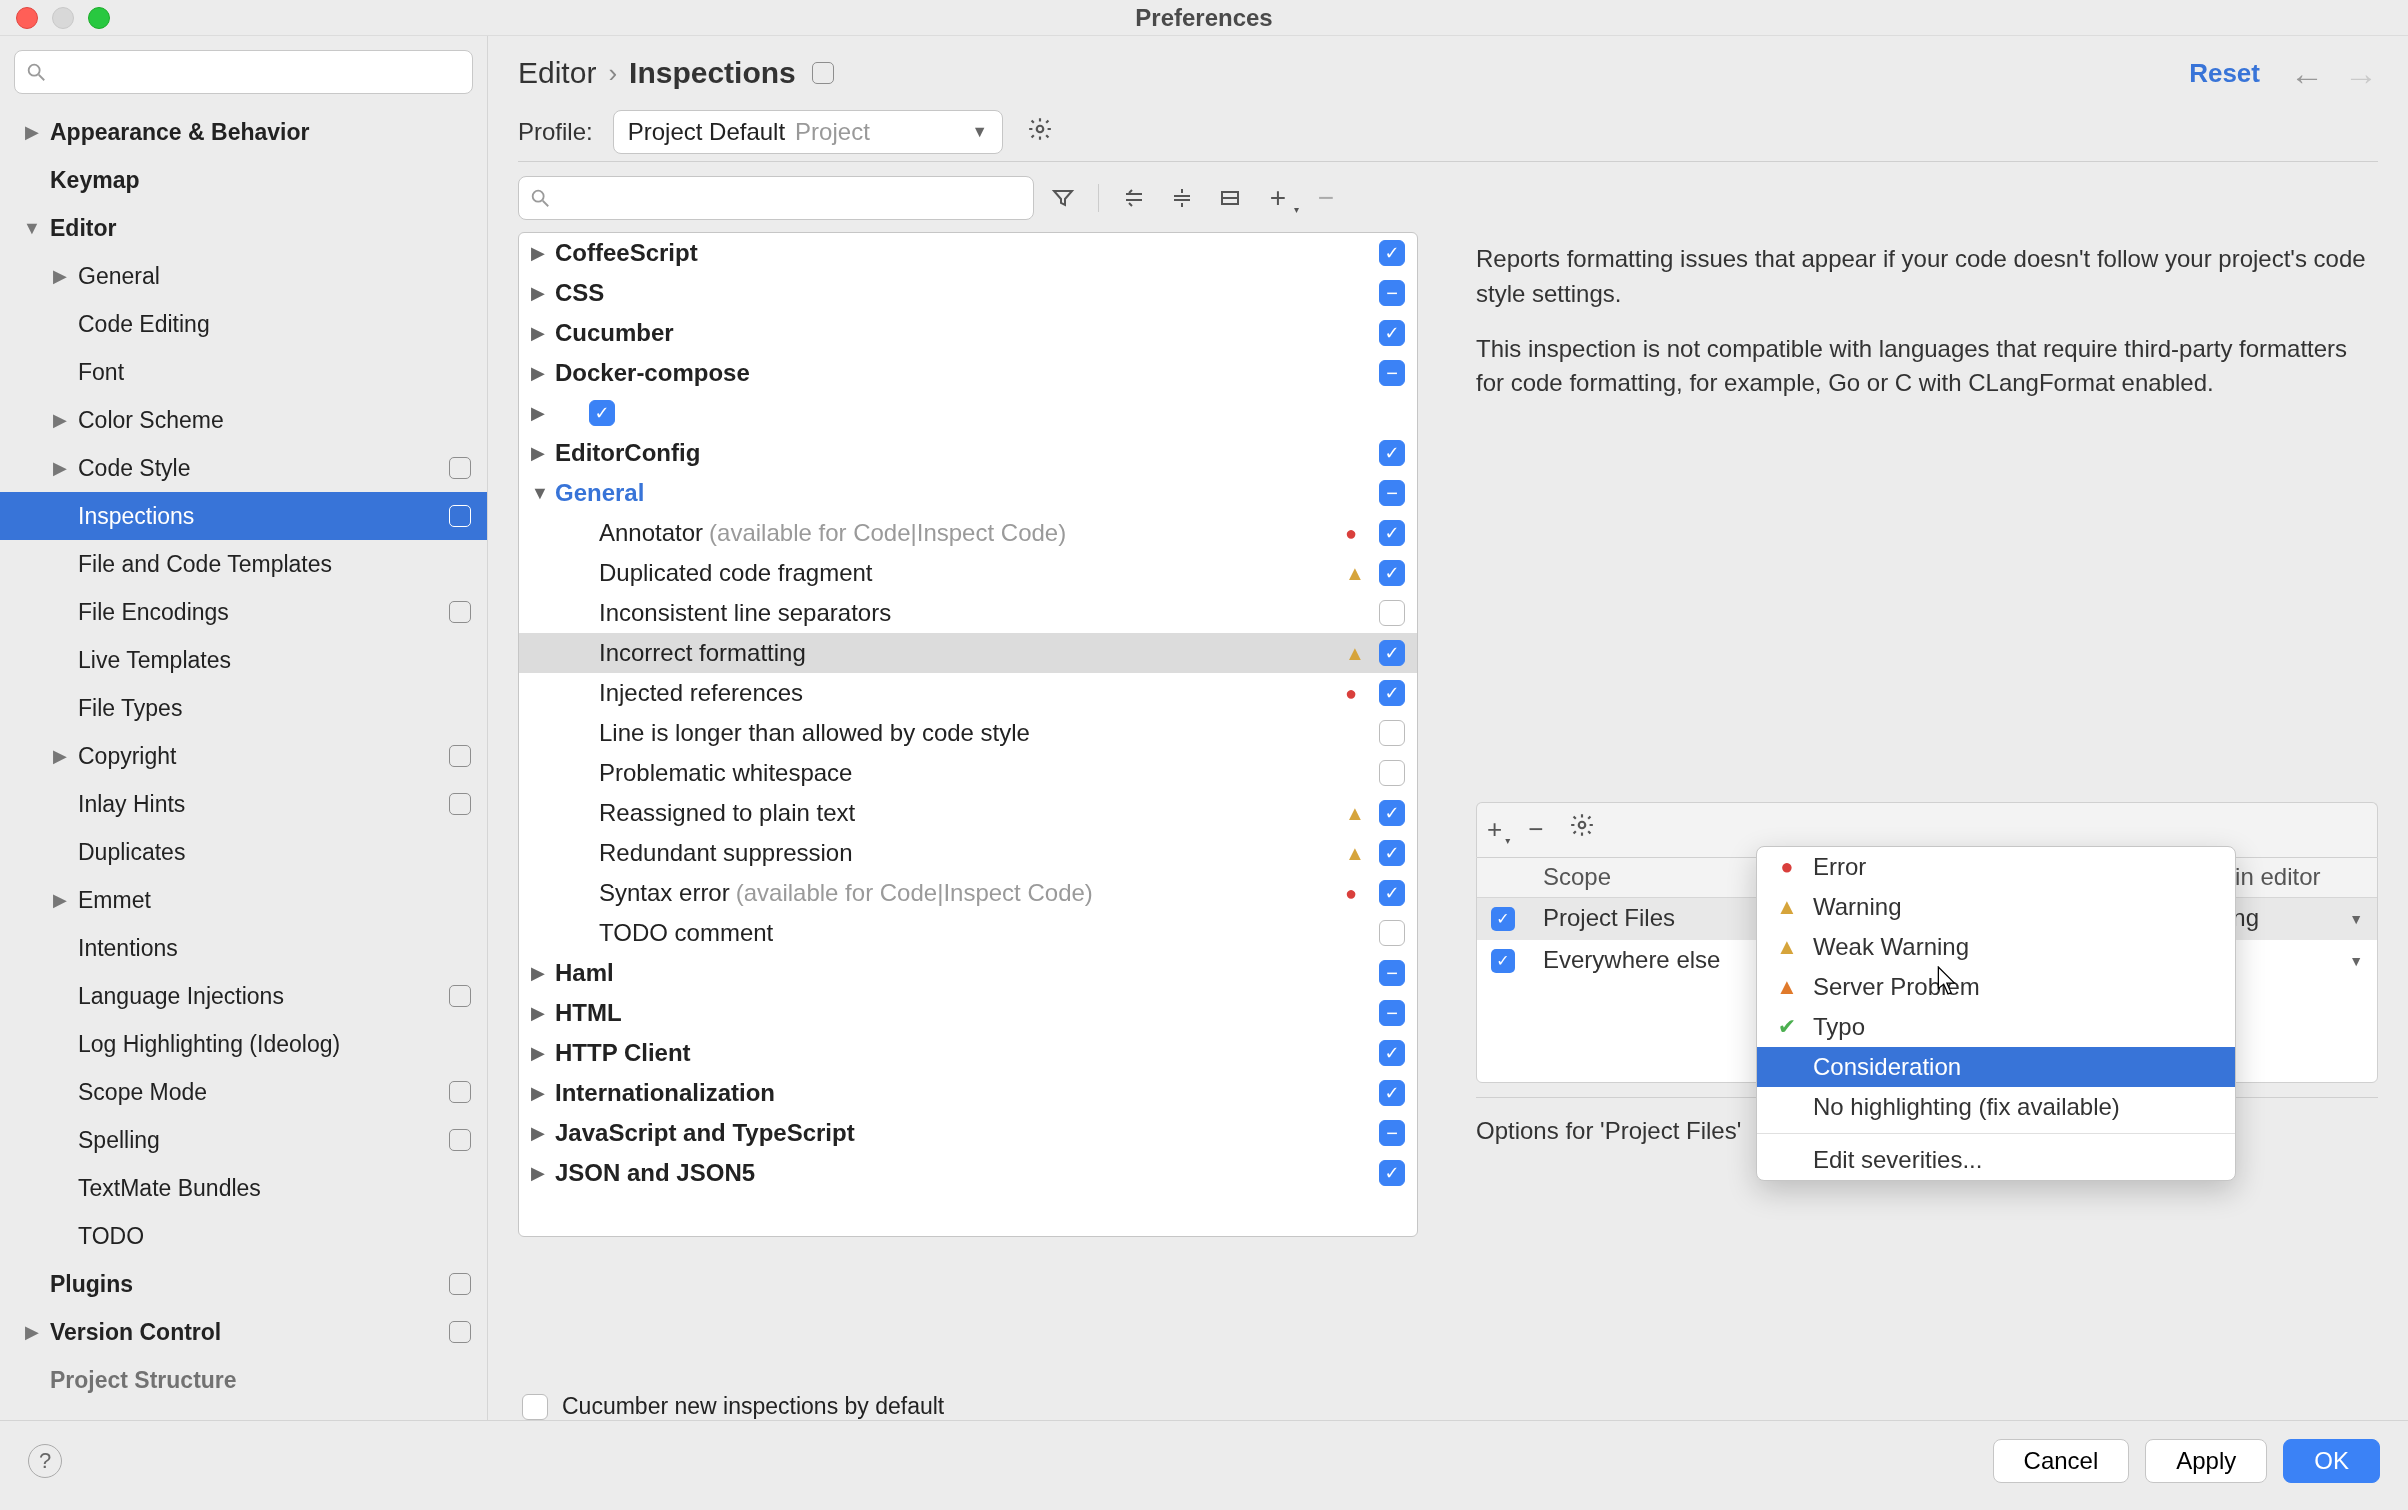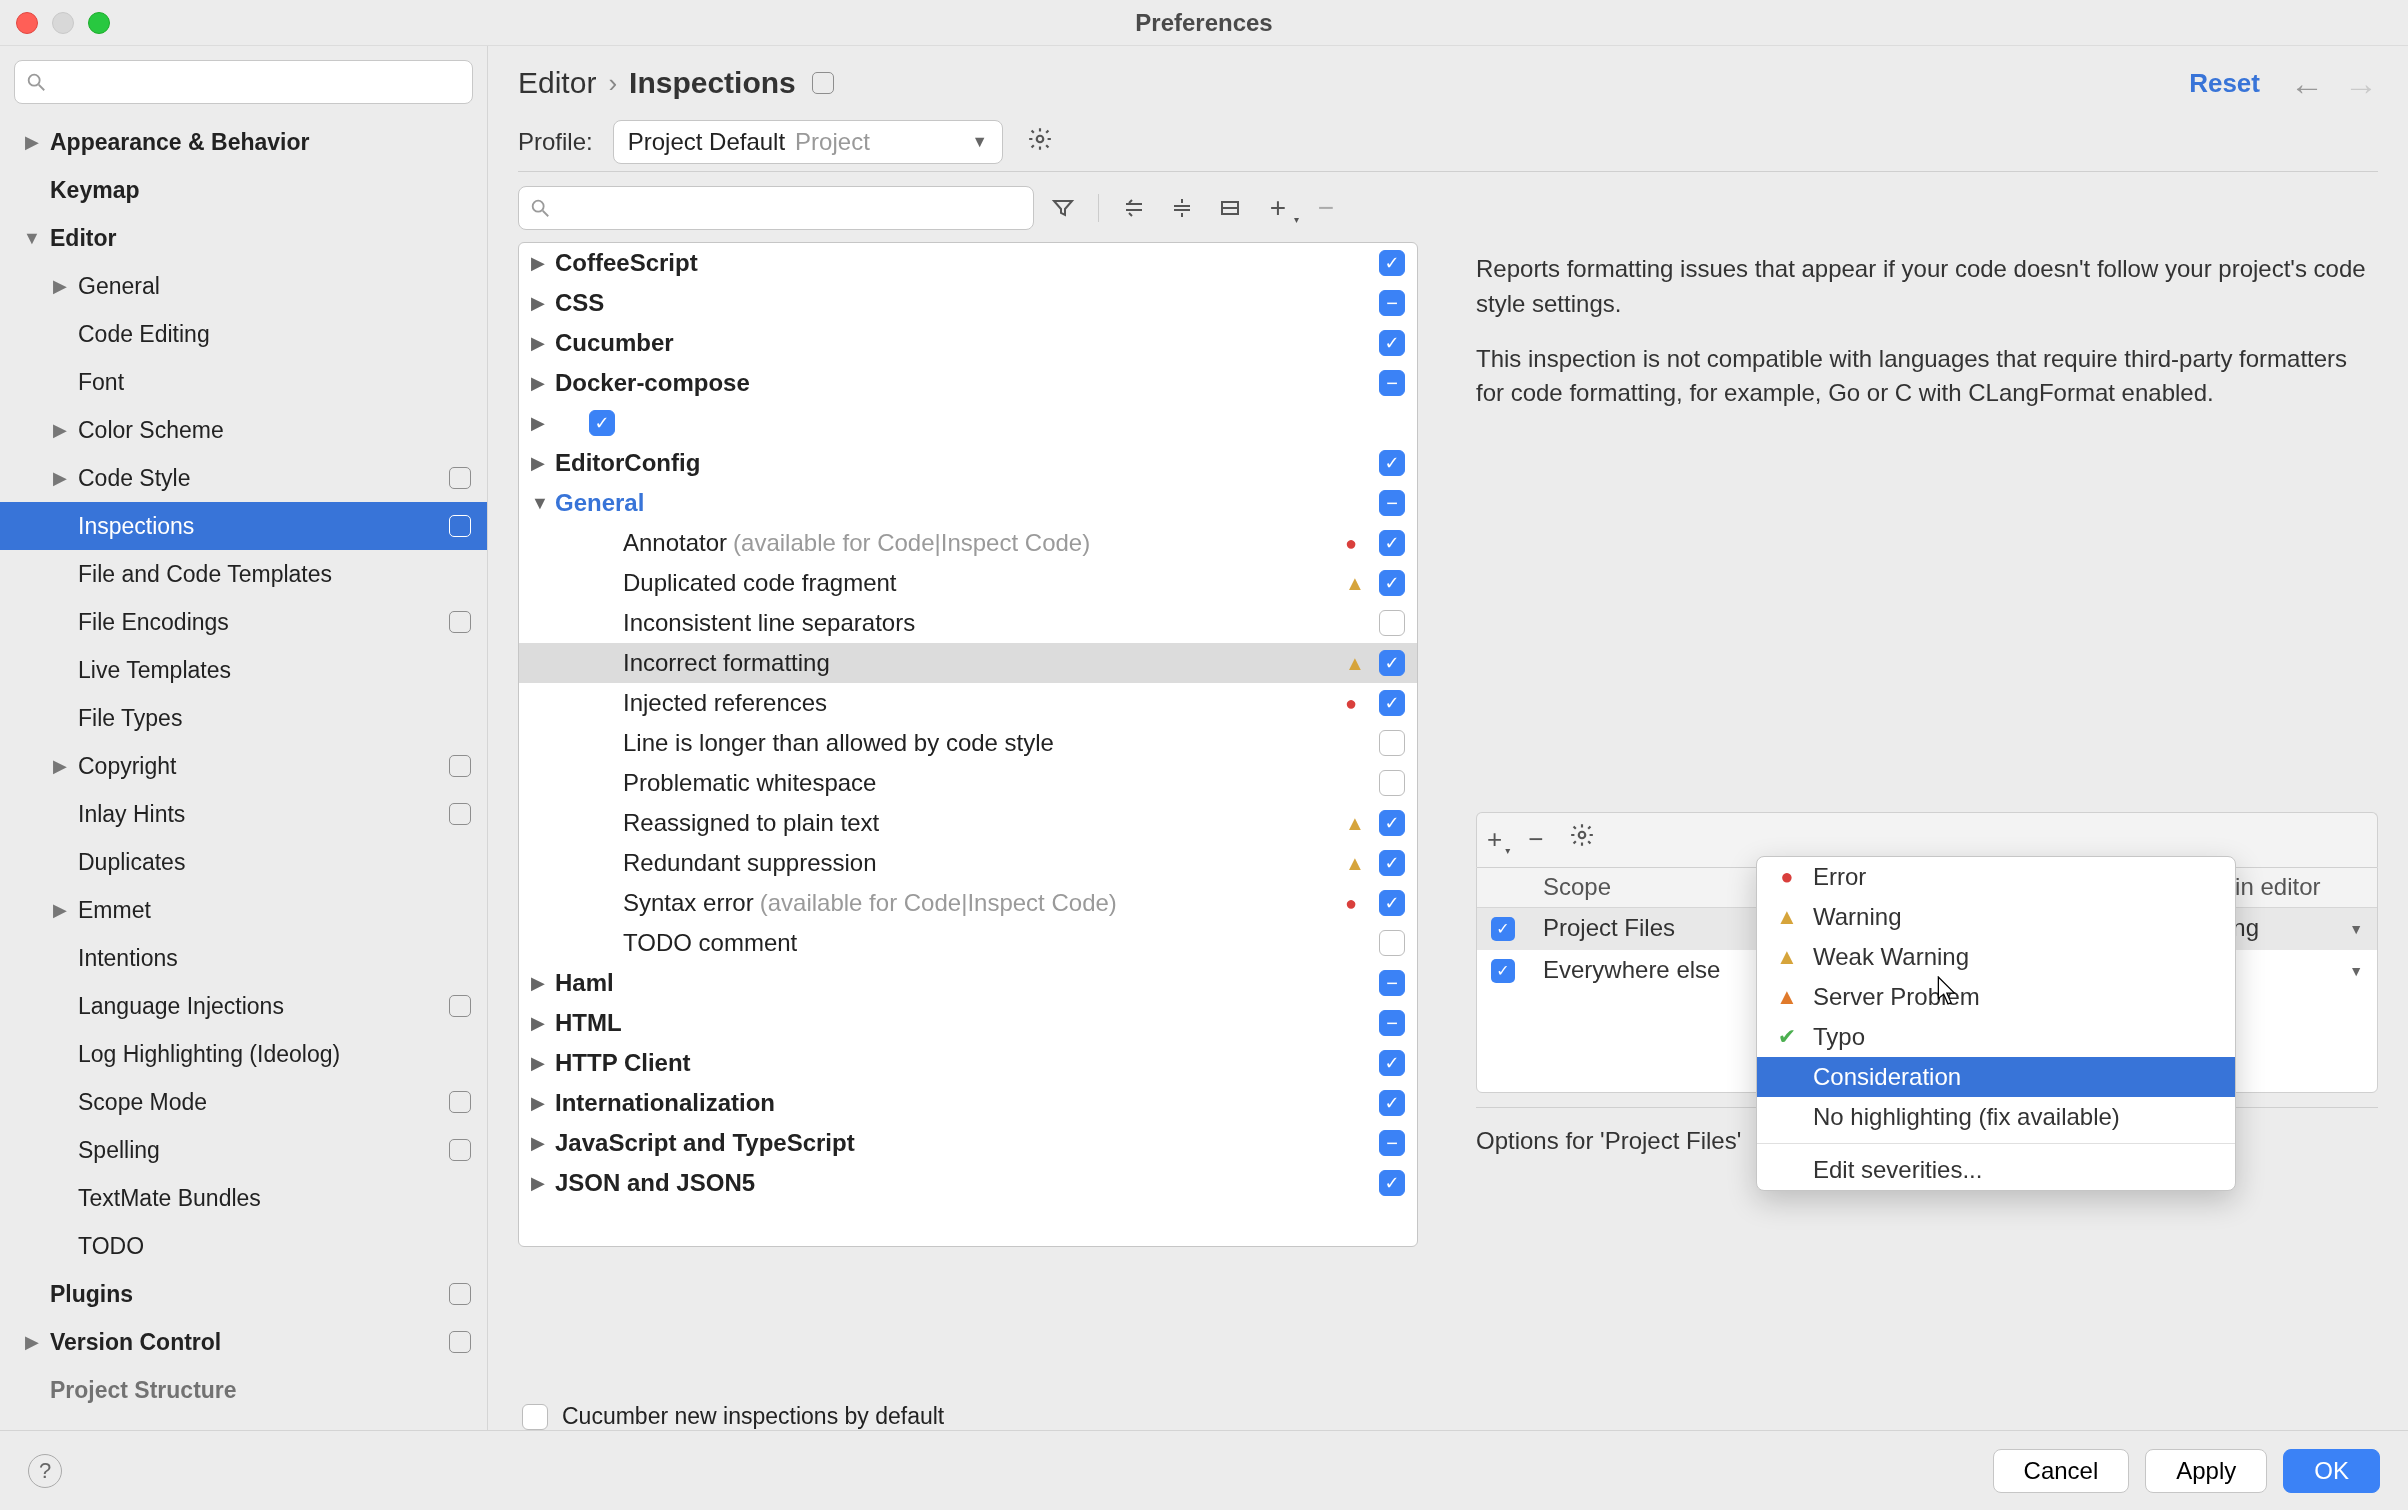--- a/index.html
+++ b/index.html
@@ -1,19 +1,19 @@
 <!DOCTYPE html>
 <html><head>
 <meta charset="utf-8">
 <style>
 * { box-sizing: border-box; margin: 0; padding: 0; font-family: -apple-system, "Helvetica Neue", Arial, sans-serif; }
 body { background: #ececec; width: 2408px; height: 1510px; overflow: hidden; font-size: 23px; color: #222; }
 
 
-.titlebar { height: 46px; background: #ececec; display: flex; align-items: center; border-bottom: 1px solid #dcdcdc; position: relative; }
+.titlebar { height: 36px; background: #ececec; display: flex; align-items: center; border-bottom: 1px solid #dcdcdc; position: relative; }
 .traffic { display: flex; gap: 14px; padding-left: 16px; }
 .traffic .dot { width: 22px; height: 22px; border-radius: 50%; }
 .dot.red { background: #ff5f57; border: 1px solid #e14741; }
 .dot.yellow { background: #febc2e; border: 1px solid #dfa023; }
 .dot.yellow.dim { background: #d8d8d8; border: 1px solid #c9c9c9; }
 .dot.green { background: #28c840; border: 1px solid #1dad2b; }
 .titlebar .title { position: absolute; left: 50%; transform: translateX(-50%); font-weight: 600; color: #4a4a4a; font-size: 24px; }
 
 
 .body { display: flex; height: calc(1510px - 46px - 80px); }
@@ -61,21 +61,21 @@
 
 
 .middle { display: flex; flex: 1; min-height: 0; position: relative; }
 .insp-tree { width: 900px; background: #fff; border: 1px solid #c6c6c6; border-radius: 6px; margin-top: 12px; overflow: hidden; display: flex; flex-direction: column; max-height: 1005px; }
 .insp-list { flex: 1; overflow: hidden; }
 .irow { display: flex; align-items: center; height: 40px; padding-left: 12px; padding-right: 12px; }
 .irow.sel { background: #dcdcdc; }
 .irow .chev { width: 24px; color: #666; font-size: 18px; }
 .irow .txt { flex: 1; font-size: 24px; white-space: nowrap; overflow: hidden; }
 .irow.l1 .txt { font-weight: 700; }
-.irow.l2 { padding-left: 104px; }
+.irow.l2 { padding-left: 80px; }
 .irow .hint { color: #9a9a9a; font-weight: 400; margin-left: 6px; }
 .irow .warn { width: 20px; margin-right: 14px; font-size: 20px; }
 .irow .warn.e { color: #d93f3c; }
 .irow .warn.w { color: #d6a43b; }
 .irow .cb { width: 26px; height: 26px; border-radius: 6px; border: 1.5px solid #bcbcbc; background: #fff; display: flex; align-items: center; justify-content: center; }
 .irow .cb.chk { background: #3b82f6; border-color: #3b82f6; color: #fff; font-size: 18px; }
 .irow .cb.dash { background: #3b82f6; border-color: #3b82f6; color: #fff; font-size: 20px; }
 .irow .link { color: #3874d8; font-weight: 700; }
 
 

